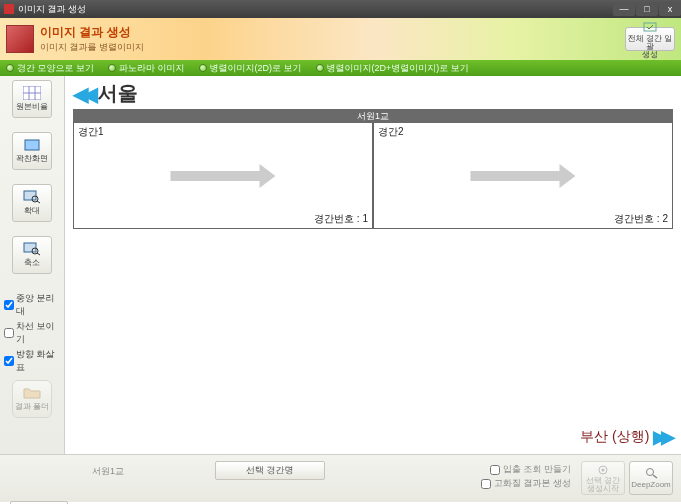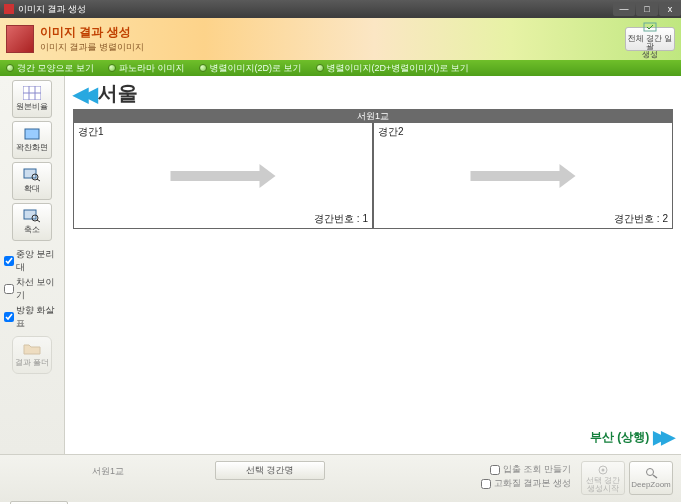--- a/index.html
+++ b/index.html
@@ -23,21 +23,21 @@
   .rbtn .ric { width: 14px; height: 14px; margin-bottom: 1px; }
 
   
   .greentb { height: 16px; background: linear-gradient(#6fbf2a, #4f9f1a); display: flex; align-items: center; padding-left: 6px; gap: 14px; }
   .greentb .gitem { display: flex; align-items: center; font-size: 9px; color: #eaffea; }
   .greentb .gdot { width: 8px; height: 8px; border-radius: 50%; background: radial-gradient(circle at 30% 30%, #dfffc0, #7ec850); border: 1px solid #468018; margin-right: 3px; }
 
   
   .main { display: flex; height: 378px; }
   .sidebar { width: 65px; background: linear-gradient(#f5f5f0,#ecece6); border-right: 1px solid #d0d0c8; padding: 4px 0; display: flex; flex-direction: column; align-items: center; }
-  .sbtn { width: 40px; height: 38px; background: linear-gradient(#fff,#e8e8e0); border: 1px solid #c5c5bd; border-radius: 3px; margin-bottom: 3px; display: flex; flex-direction: column; align-items: center; justify-content: center; font-size: 8px; color: #444; }
+  .sbtn { width: 40px; height: 38px; background: linear-gradient(#fff,#e8e8e0); border: 1px solid #c5c5bd; border-radius: 3px; margin-bottom: 14px; display: flex; flex-direction: column; align-items: center; justify-content: center; font-size: 8px; color: #444; }
   .sbtn .sic { width: 18px; height: 14px; margin-bottom: 1px; display:flex; align-items:center; justify-content:center;}
   .checks { width: 100%; padding: 4px 4px; font-size: 9px; color: #444; }
   .checks label { display: flex; align-items: center; margin-bottom: 2px; }
   .checks input { width: 10px; height: 10px; margin-right: 2px; }
   .sbtn.disabled { opacity: .5; border-radius: 6px; }
 
   .content { flex: 1; position: relative; background: #fff; }
   .dirhead { display: flex; align-items: center; padding: 4px 8px 2px 8px; }
   .arrows-l { color: #28a8e0; font-size: 20px; letter-spacing: -6px; margin-right: 6px; font-weight: bold; }
   .dirtitle { font-size: 20px; font-weight: bold; color: #333; }
@@ -46,21 +46,21 @@
   .panels { display: flex; margin: 0 8px; }
   .panel { flex: 1; height: 106px; border: 1px solid #666; border-top: none; position: relative; background: #fff; }
   .panel + .panel { border-left: 1px solid #666; }
   .plabel { position: absolute; top: 2px; left: 4px; font-size: 10px; color: #222; }
   .pnum { position: absolute; bottom: 2px; right: 4px; font-size: 10px; color: #222; }
   .bigarrow { position: absolute; top: 50%; left: 50%; transform: translate(-50%,-50%); }
   .bigarrow .shaft { width: 90px; height: 10px; background: #ccc; display:inline-block; vertical-align:middle;}
   .bigarrow .head { display:inline-block; width:0; height:0; border-left: 16px solid #ccc; border-top: 12px solid transparent; border-bottom: 12px solid transparent; vertical-align:middle; margin-left:-1px;}
 
   .dirfoot { position: absolute; right: 12px; bottom: 6px; display: flex; align-items: center; }
-  .dirfoot .ftitle { font-size: 12px; font-weight: bold; color: #15803d; margin-right: 4px; }
+  .dirfoot .ftitle { font-size: 14px; font-weight: normal; color: #7f1d1d; margin-right: 4px; }
   .arrows-r { color: #28a8e0; font-size: 18px; letter-spacing: -6px; font-weight: bold; }
 
   
   .footer { height: 48px; border-top: 1px solid #d0d0c8; background: linear-gradient(#f3f3ee,#e9e9e2); position: relative; font-size: 9px; color: #666; }
   .tabbtn { position: absolute; background: linear-gradient(#fff,#e8e8e0); border: 1px solid #c5c5bd; border-radius: 2px; padding: 2px 10px; font-size: 9px; color: #555; }
   .ftxt { position: absolute; font-size: 9px; color: #888; }
   .fcb { position: absolute; display: flex; align-items: center; font-size: 9px; color: #888; }
   .fcb input { width: 10px; height: 10px; margin-right: 3px; }
   .fbtn { position: absolute; width: 44px; height: 34px; border: 1px solid #c5c5bd; border-radius: 3px; background: linear-gradient(#fff,#e8e8e0); display: flex; flex-direction: column; align-items: center; justify-content: center; font-size: 8px; color: #888; }
   .fbtn.disabled { opacity: .55; }

